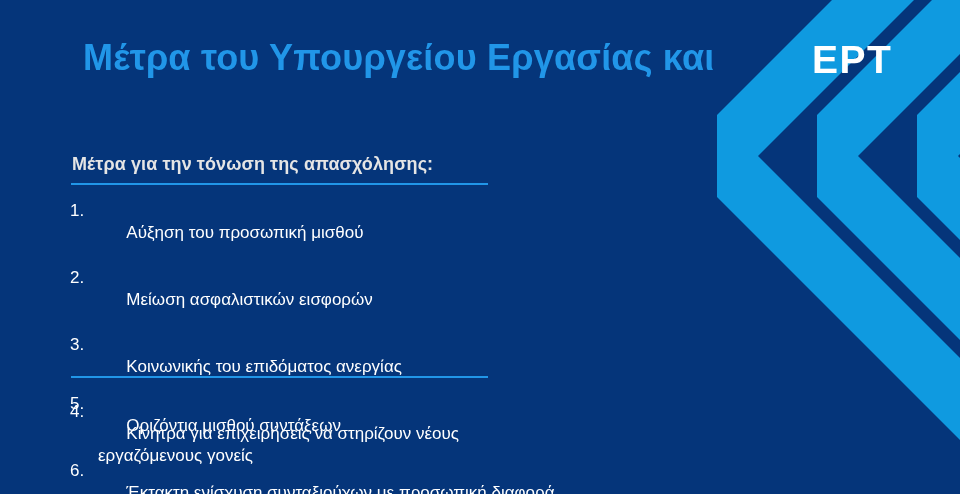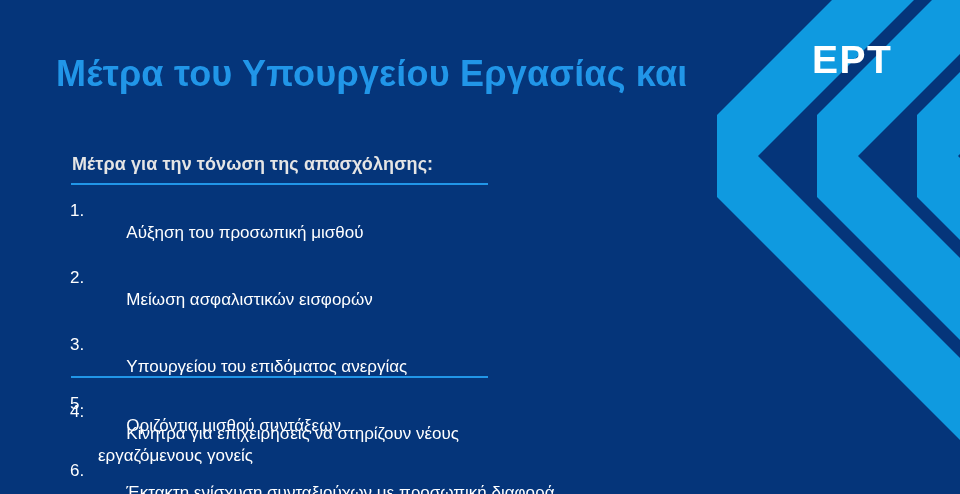--- a/index.html
+++ b/index.html
@@ -36,29 +36,28 @@
     font-size: 39px;
     font-weight: bold;
     letter-spacing: 1.5px;
     line-height: 1;
     font-family: Liberation Sans, sans-serif;
   }
 
   
   #title {
     position: absolute;
-    left: 56px;
+    left: 83px;
     top: 34px;
     width: 690px;
     color: #2196e8;
     font-size: 36px;
     font-weight: bold;
     line-height: 1.31;
     letter-spacing: 0.2px;
-    margin-top: 16px;
   }
   #title .line { display: block; }
 
   
   .section-heading {
     position: absolute;
     left: 72px;
     color: #e5e5e5;
     font-size: 18px;
     font-weight: bold;
@@ -133,21 +132,21 @@
   <div id="heading-1" class="section-heading">Μέτρα για την τόνωση της απασχόλησης:</div>
   <div id="rule-1" class="rule"></div>
   <ol id="list-1" class="list">
     <li>
       <span class="num">1.</span><span>Αύξηση του προσωπική μισθού</span>
     </li>
     <li>
       <span class="num">2.</span><span>Μείωση ασφαλιστικών εισφορών</span>
     </li>
     <li>
-      <span class="num">3.</span><span>Υπουργείου του επιδόματος ανεργίας</span>
+      <span class="num">3.</span><span>Κοινωνικής του επιδόματος ανεργίας</span>
     </li>
     <li>
       <span class="num">4.</span><span>Κίνητρα για επιχειρήσεις να στηρίζουν νέους
 εργαζόμενους γονείς</span>
     </li>
   </ol>
 
   <div id="rule-2" class="rule"></div>
   <ol id="list-2" class="list">
     <li>

